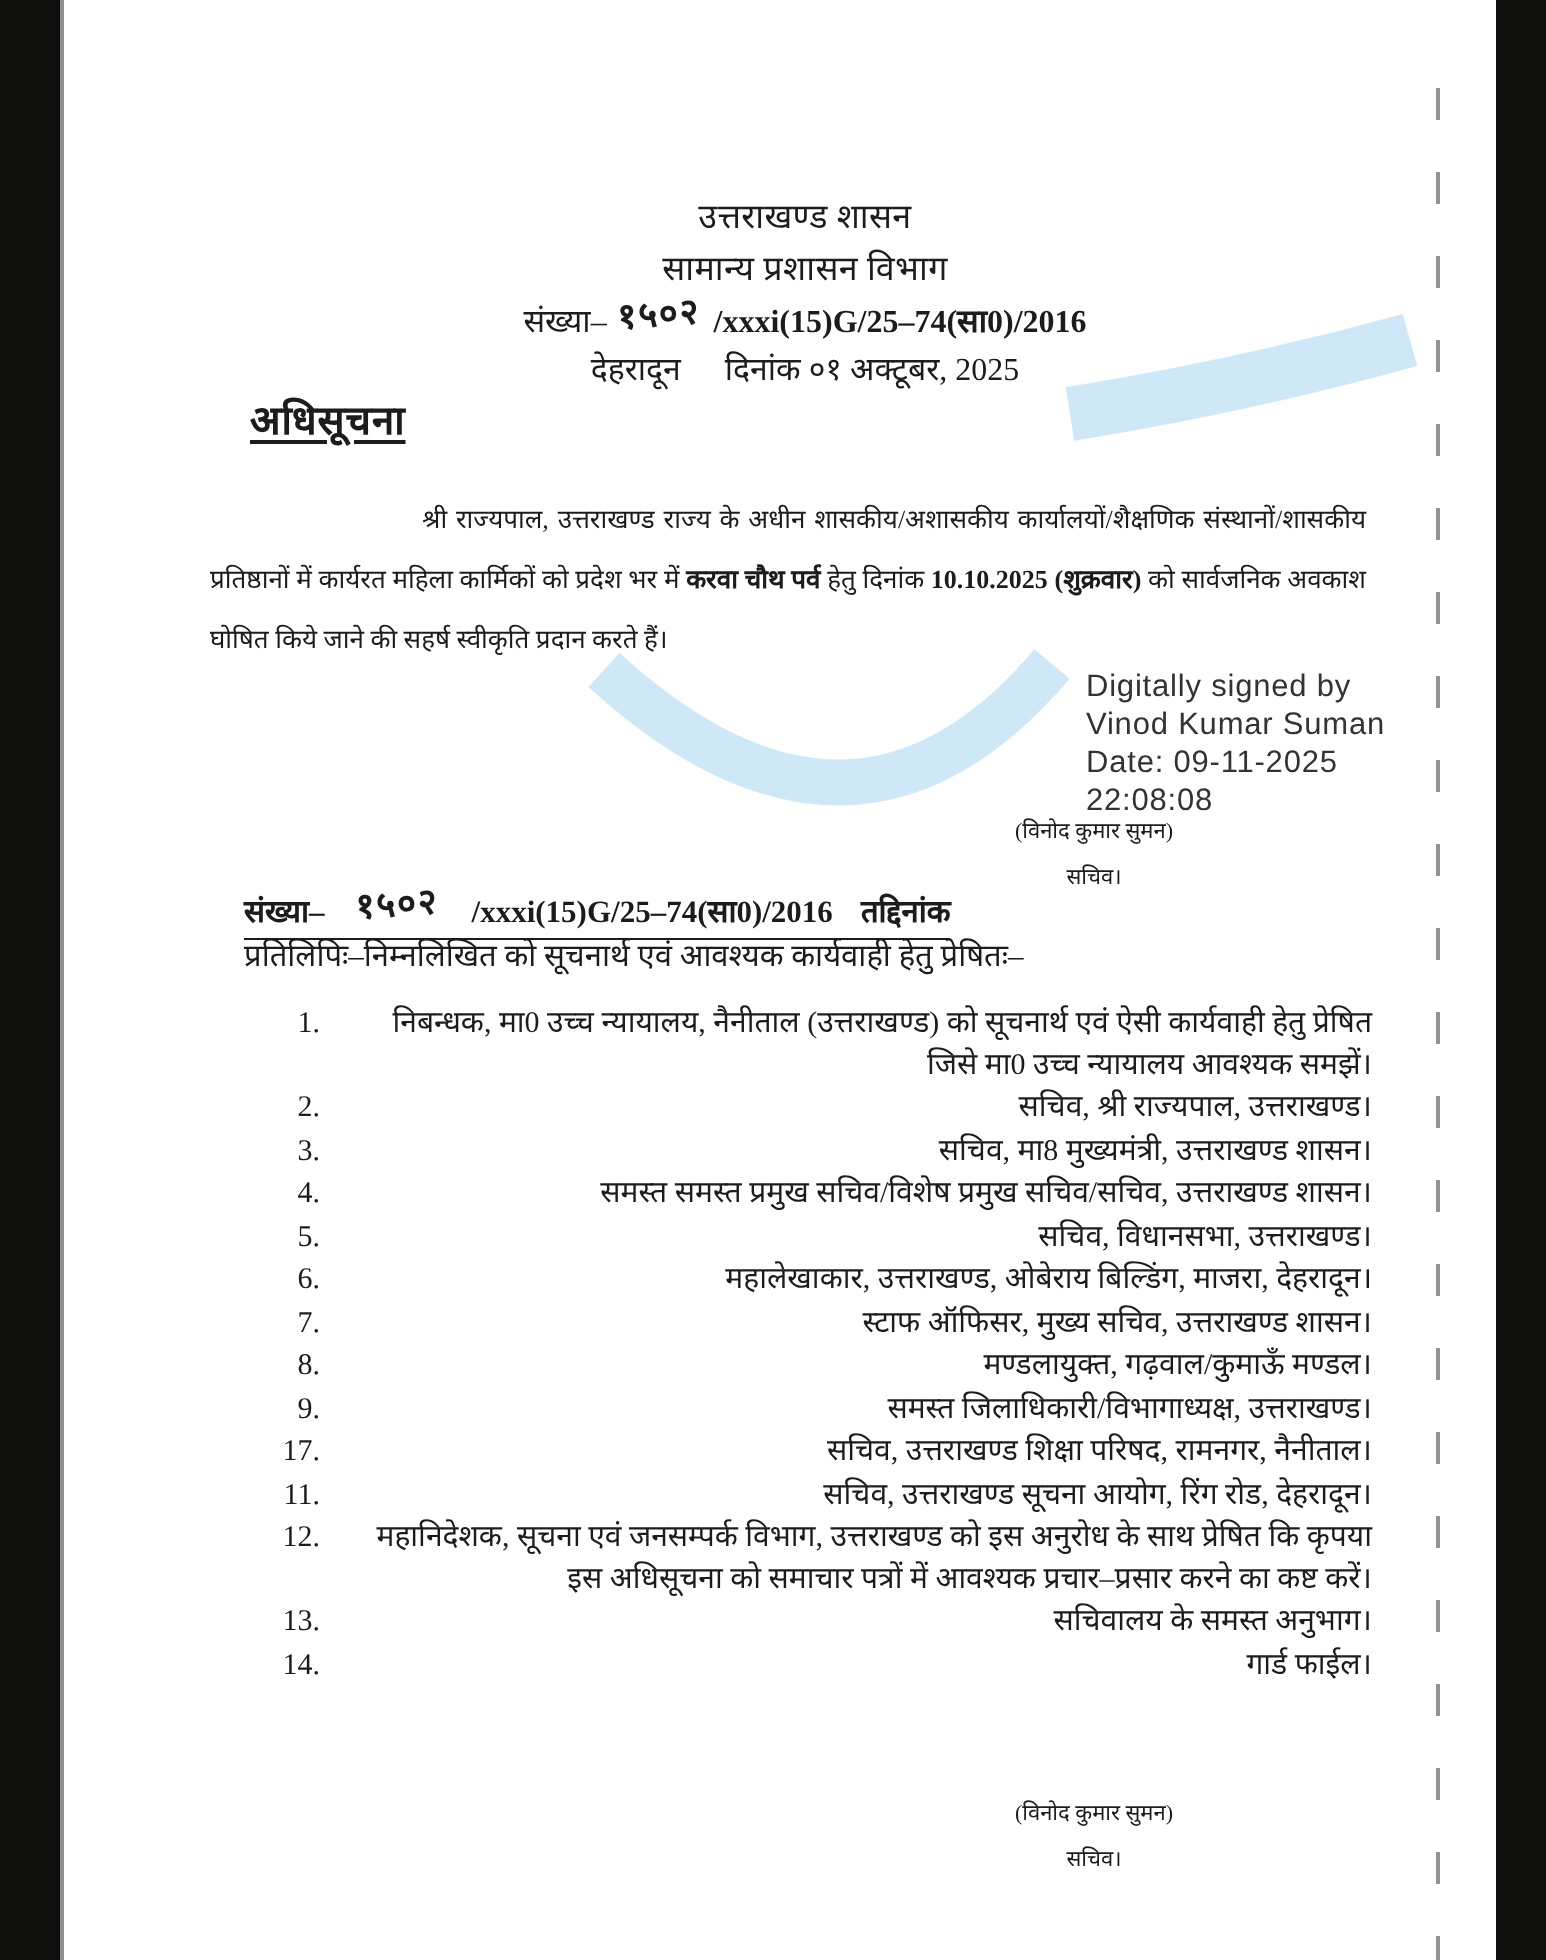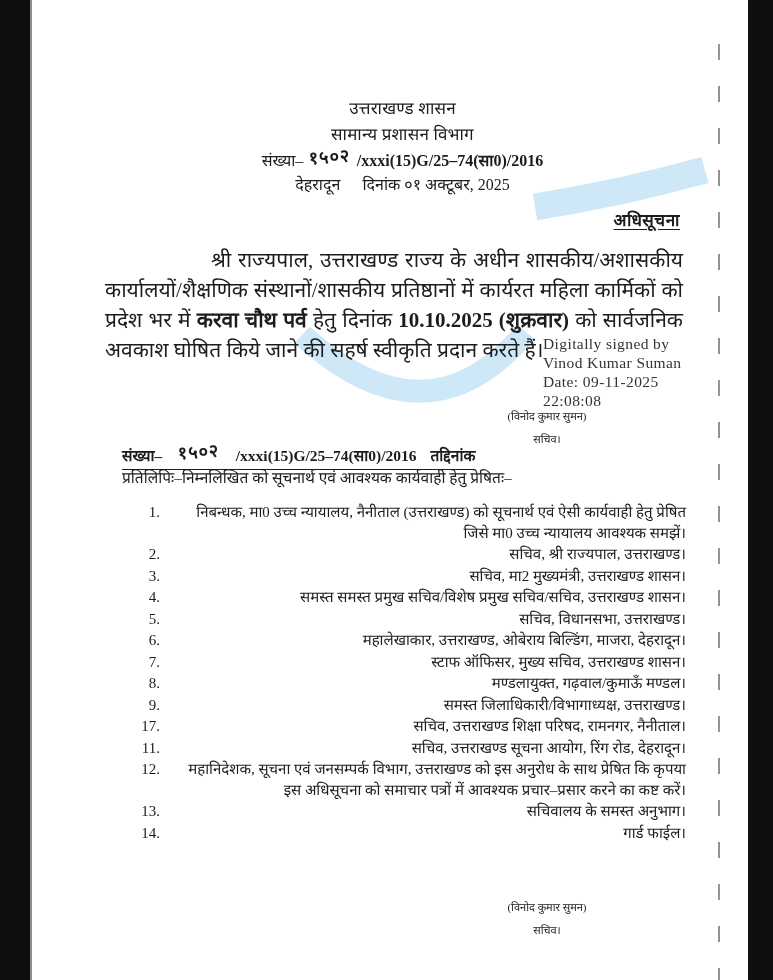--- a/index.html
+++ b/index.html
@@ -28,34 +28,34 @@
   .hdr-num  { font-size:16px; line-height:24px; }
   .latin-bold { font-weight:600; }
   .hand {
     display:inline-block; font-weight:600; font-size:18px;
     transform:rotate(-4deg) translateY(-3px); letter-spacing:1px; margin:0 6px;
   }
   .date-line { font-size:16px; line-height:24px; }
   .date-line .place { margin-right:22px; }
 
   .doc-title {
-    position:absolute; left:95px; width:555px; top:164px; text-align:right;
-    font-size:17px; font-weight:700; text-decoration:underline; text-underline-offset:3px;
+    position:absolute; left:95px; width:555px; top:152px; text-align:left;
+    font-size:20px; font-weight:700; text-decoration:underline; text-underline-offset:3px;
     letter-spacing:.5px;
   }
 
   .body-para {
     position:absolute; left:75px; top:201px; width:578px;
-    font-size:21px; line-height:30px; text-align:justify; text-indent:106px;font-family:Liberation Serif, serif;
+    font-size:13px; line-height:30px; text-align:justify; text-indent:106px;font-family:Liberation Serif, serif;
   }
   .bold-seg { font-weight:700; }
 
   .digital-sig {
     position:absolute; left:513px; top:290px; width:210px;
-    font-family:Liberation Serif, serif;
+    font-family:Liberation Sans, sans-serif;
     font-size:15.5px; line-height:19px; color:#333; letter-spacing:.4px; white-space:nowrap;
   }
 
   .sig-block { position:absolute; width:210px; text-align:center; font-size:11px; line-height:23px; }
   .sig-mid    { left:412px; top:361px; }
   .sig-footer { left:412px; top:852px; }
 
   .ref-line {
     position:absolute; left:92px; top:398px; font-size:15.5px;
   }
@@ -128,21 +128,21 @@
       <div class="copy-row">
           <span class="copy-num">1.</span>
           <span class="copy-txt">निबन्धक, मा0 उच्च न्यायालय, नैनीताल (उत्तराखण्ड) को सूचनार्थ एवं ऐसी कार्यवाही हेतु प्रेषित जिसे मा0 उच्च न्यायालय आवश्यक समझें।</span>
         </div>
       <div class="copy-row">
           <span class="copy-num">2.</span>
           <span class="copy-txt">सचिव, श्री राज्यपाल, उत्तराखण्ड।</span>
         </div>
       <div class="copy-row">
           <span class="copy-num">3.</span>
-          <span class="copy-txt">सचिव, मा2 मुख्यमंत्री, उत्तराखण्ड शासन।</span>
+          <span class="copy-txt">सचिव, मा8 मुख्यमंत्री, उत्तराखण्ड शासन।</span>
         </div>
       <div class="copy-row">
           <span class="copy-num">4.</span>
           <span class="copy-txt">समस्त समस्त प्रमुख सचिव/विशेष प्रमुख सचिव/सचिव, उत्तराखण्ड शासन।</span>
         </div>
       <div class="copy-row">
           <span class="copy-num">5.</span>
           <span class="copy-txt">सचिव, विधानसभा, उत्तराखण्ड।</span>
         </div>
       <div class="copy-row">

